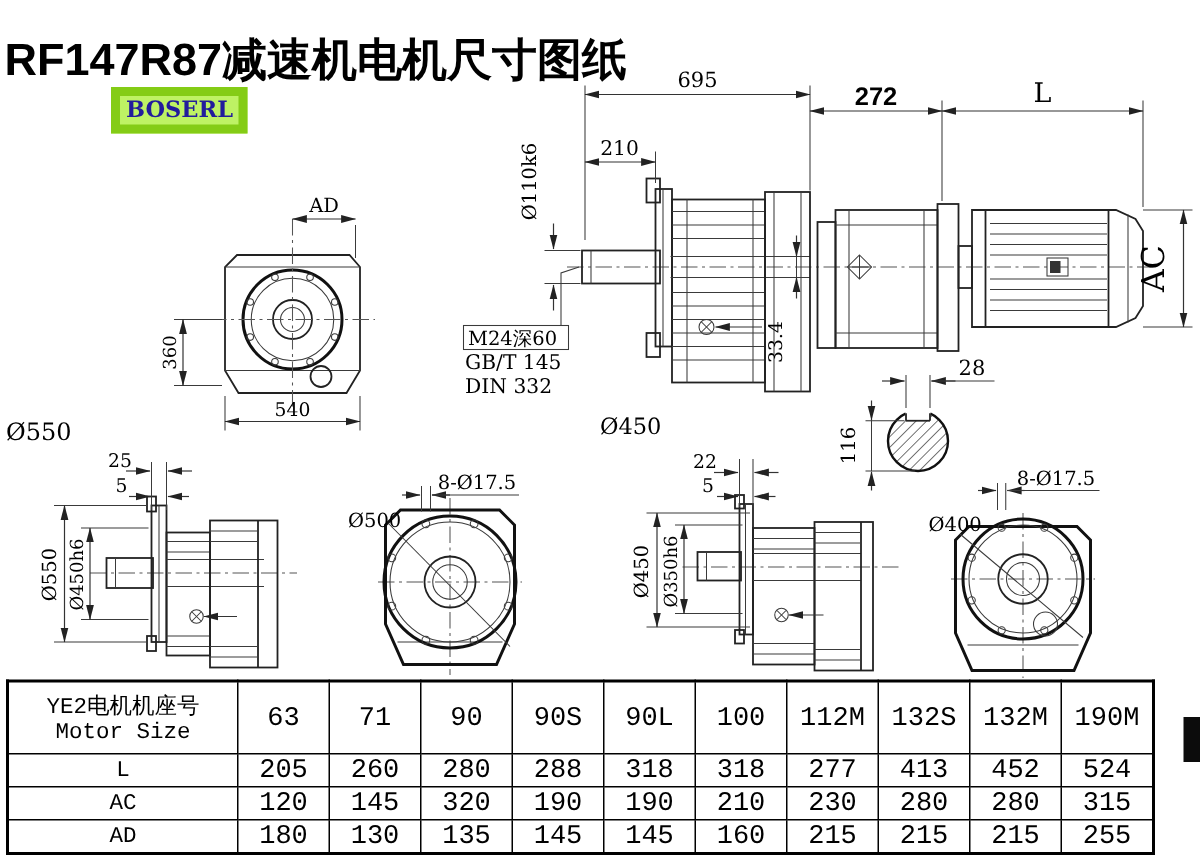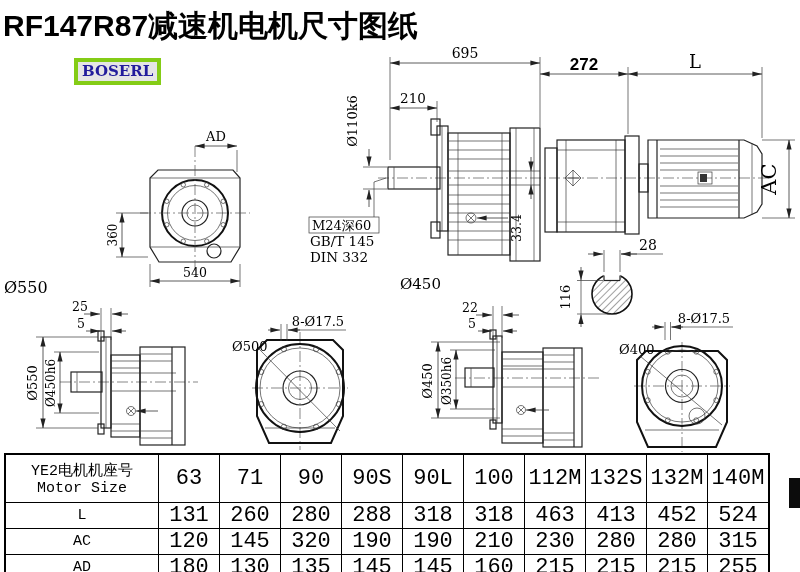--- a/index.html
+++ b/index.html
@@ -1,31 +1,31 @@
 <!DOCTYPE html>
 <html><head>
 <meta charset="utf-8">
 <style>
   html,body{margin:0;padding:0;background:#ffffff;}
   body{position:relative;width:800px;height:572px;overflow:hidden;font-family:"Liberation Sans",sans-serif;}
-  .title{position:absolute;left:3px;top:6px;font-size:30px;font-weight:700;color:#000;white-space:nowrap;}
-  .logo{position:absolute;left:74px;top:58px;border:4px solid #84cc16;color:#221c9c;
-        font-family:"DejaVu Serif",serif;font-weight:700;font-size:15px;line-height:19px;padding:0 4px;background:#e5e5e5;}
+  .title{position:absolute;left:3px;top:20px;font-size:30px;font-weight:700;color:#000;white-space:nowrap;}
+  .logo{position:absolute;left:74px;top:58px;border:6px solid #84cc16;color:#221c9c;
+        font-family:"DejaVu Serif",serif;font-weight:700;font-size:15px;line-height:19px;padding:0 4px;background:#bef264;}
   svg{position:absolute;left:0;top:0;}
   .ln{stroke:#222;stroke-width:1.2;fill:none;}
   .bd{stroke:#111;stroke-width:2;fill:none;}
   .tn{stroke:#3a3a3a;stroke-width:.7;fill:none;}
   .cl{stroke:#555;stroke-width:.7;fill:none;stroke-dasharray:11 3 2 3;}
   .dim{stroke:#333;stroke-width:.8;fill:none;}
   text.ds{font-family:"DejaVu Serif",serif;fill:#000;stroke:none;}
   text.bl{font-family:"Liberation Sans",sans-serif;font-weight:700;fill:#000;stroke:none;}
   .tablewrap{position:absolute;left:4px;top:453px;}
   table{border-collapse:collapse;table-layout:fixed;}
   td{border:1px solid #000;text-align:center;vertical-align:middle;padding:0;color:#000;
-     font-family:"Liberation Mono",monospace;font-size:22px;}
+     font-family:"Liberation Mono",monospace;font-size:18px;}
   table{border:2px solid #000;}
   td.first{width:152px;font-size:15px;}
   td.num{width:60px;}
   tr.hrow td{height:47px;}
   tr.drow td{height:21px;}
   .edge-mark{position:absolute;left:789px;top:478px;width:11px;height:30px;background:#0c0c0c;}
 </style>
 </head>
 <body>
 
@@ -363,31 +363,31 @@
       </td>
       <td class="num">63</td>
       <td class="num">71</td>
       <td class="num">90</td>
       <td class="num">90S</td>
       <td class="num">90L</td>
       <td class="num">100</td>
       <td class="num">112M</td>
       <td class="num">132S</td>
       <td class="num">132M</td>
-      <td class="num">140M</td>
+      <td class="num">190M</td>
     </tr>
     <tr class="drow">
       <td class="first">L</td>
-      <td class="num">131</td>
+      <td class="num">205</td>
       <td class="num">260</td>
       <td class="num">280</td>
       <td class="num">288</td>
       <td class="num">318</td>
       <td class="num">318</td>
-      <td class="num">463</td>
+      <td class="num">277</td>
       <td class="num">413</td>
       <td class="num">452</td>
       <td class="num">524</td>
     </tr>
     <tr class="drow">
       <td class="first">AC</td>
       <td class="num">120</td>
       <td class="num">145</td>
       <td class="num">320</td>
       <td class="num">190</td>

